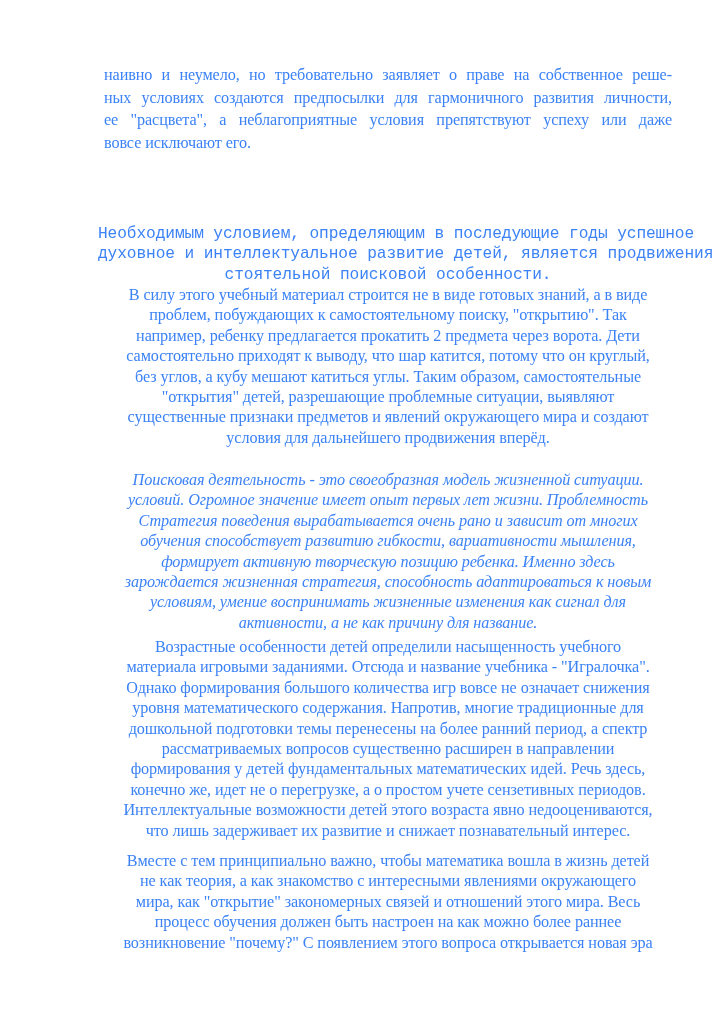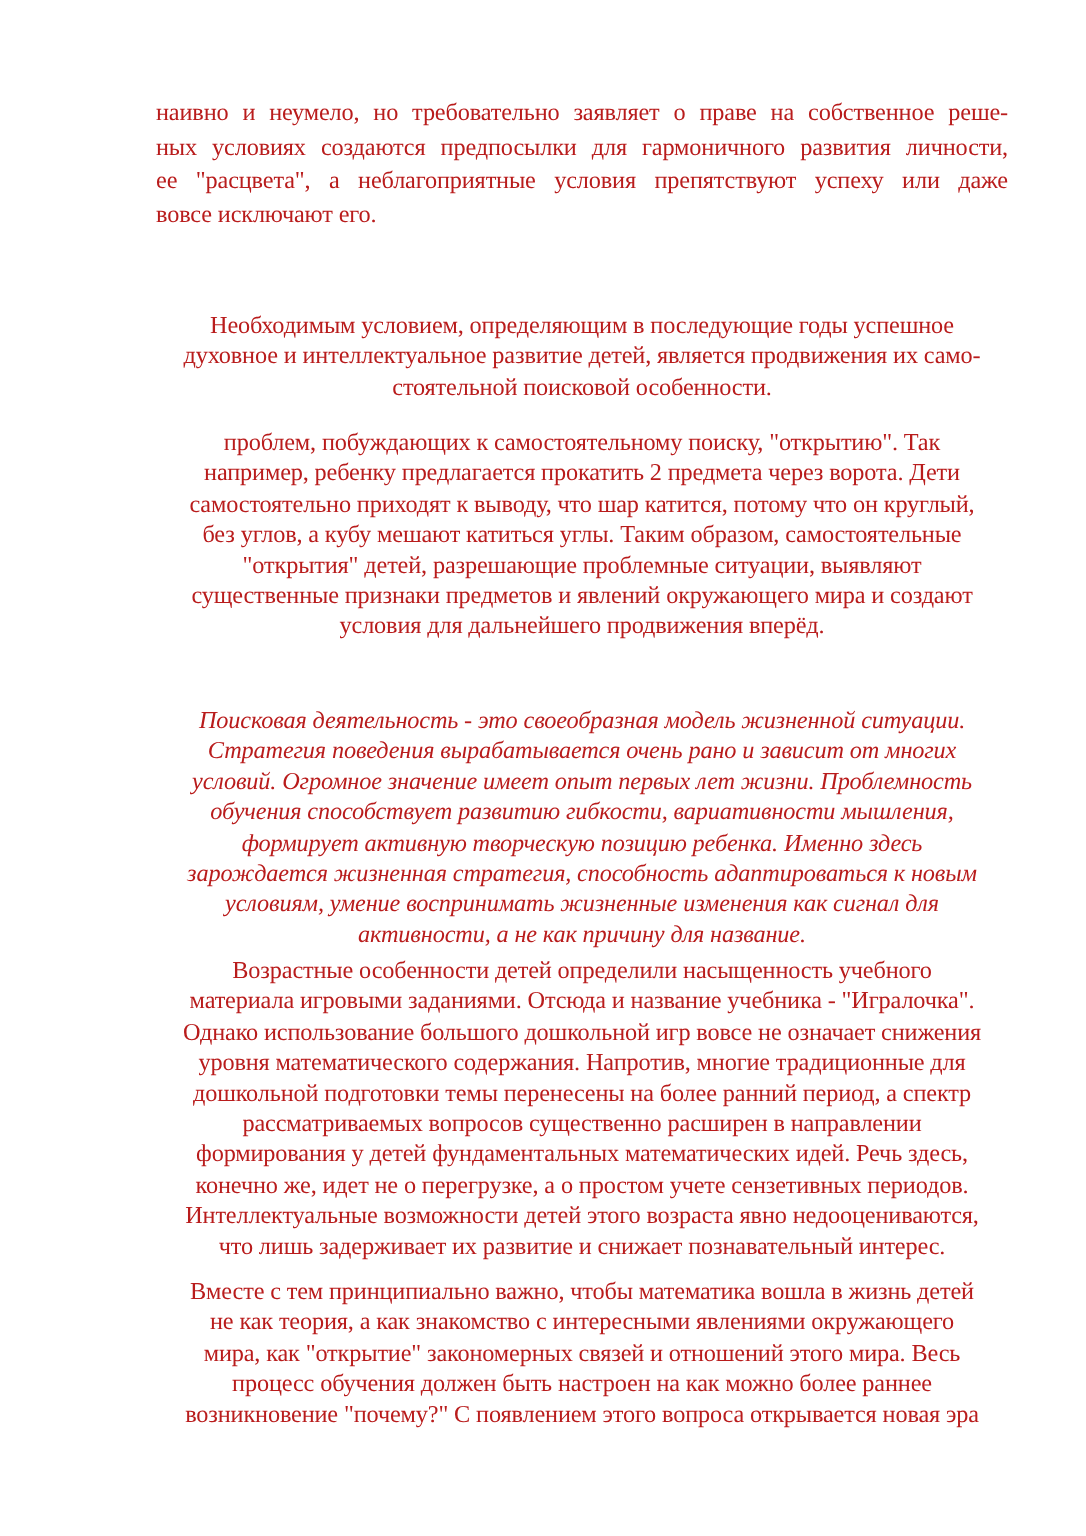--- a/index.html
+++ b/index.html
@@ -23,42 +23,42 @@
     }
     .para {
       position: absolute;
       left: 98px;
       width: 580px;
     }
     .line {
       display: block;
       white-space: nowrap;
       font-size: 16.2px;
-      color: #b91c1c;
+      color: #3b82f6;
       letter-spacing: -0.1px;
     }
     
     .p-justify .line {
       text-align: justify;
       text-align-last: justify;
       height: 22.5px;
       line-height: 22.5px;
       white-space: normal;
       overflow: hidden;
     }
     .p-justify .line.last {
       text-align-last: left;
     }
     .p-center .line {
       text-align: center;
       height: 20.4px;
       line-height: 20.4px;
     }
     #p1 { top: 64px; left: 104px; width: 568px; }
-    #p2 { top: 207px; }
+    #p2 { top: 224px; font-family: Liberation Mono, monospace; }
     #p3 { top: 285px; }
     #p4 { top: 470px; font-style: italic; }
     #p5 { top: 637px; }
     #p6 { top: 851px; }
   </style>
 </head>
 <body>
 
 <div class="page">
 
@@ -69,44 +69,45 @@
     <span class="line last">вовсе исключают его.</span>
   </div>
 
   <div class="para p-center" id="p2">
     <span class="line">Необходимым условием, определяющим в последующие годы успешное</span>
     <span class="line">духовное и интеллектуальное развитие детей, является продвижения их само-</span>
     <span class="line">стоятельной поисковой особенности.</span>
   </div>
 
   <div class="para p-center" id="p3">
+    <span class="line">В силу этого учебный материал строится не в виде готовых знаний, а в виде</span>
     <span class="line">проблем, побуждающих к самостоятельному поиску, "открытию". Так</span>
     <span class="line">например, ребенку предлагается прокатить 2 предмета через ворота. Дети</span>
     <span class="line">самостоятельно приходят к выводу, что шар катится, потому что он круглый,</span>
     <span class="line">без углов, а кубу мешают катиться углы. Таким образом, самостоятельные</span>
     <span class="line">"открытия" детей, разрешающие проблемные ситуации, выявляют</span>
     <span class="line">существенные признаки предметов и явлений окружающего мира и создают</span>
     <span class="line">условия для дальнейшего продвижения вперёд.</span>
   </div>
 
   <div class="para p-center" id="p4">
     <span class="line">Поисковая деятельность - это своеобразная модель жизненной ситуации.</span>
+    <span class="line">условий. Огромное значение имеет опыт первых лет жизни. Проблемность</span>
     <span class="line">Стратегия поведения вырабатывается очень рано и зависит от многих</span>
-    <span class="line">условий. Огромное значение имеет опыт первых лет жизни. Проблемность</span>
     <span class="line">обучения способствует развитию гибкости, вариативности мышления,</span>
     <span class="line">формирует активную творческую позицию ребенка. Именно здесь</span>
     <span class="line">зарождается жизненная стратегия, способность адаптироваться к новым</span>
     <span class="line">условиям, умение воспринимать жизненные изменения как сигнал для</span>
     <span class="line">активности, а не как причину для название.</span>
   </div>
 
   <div class="para p-center" id="p5">
     <span class="line">Возрастные особенности детей определили насыщенность учебного</span>
     <span class="line">материала игровыми заданиями. Отсюда и название учебника - "Игралочка".</span>
-    <span class="line">Однако использование большого дошкольной игр вовсе не означает снижения</span>
+    <span class="line">Однако формирования большого количества игр вовсе не означает снижения</span>
     <span class="line">уровня математического содержания. Напротив, многие традиционные для</span>
     <span class="line">дошкольной подготовки темы перенесены на более ранний период, а спектр</span>
     <span class="line">рассматриваемых вопросов существенно расширен в направлении</span>
     <span class="line">формирования у детей фундаментальных математических идей. Речь здесь,</span>
     <span class="line">конечно же, идет не о перегрузке, а о простом учете сензетивных периодов.</span>
     <span class="line">Интеллектуальные возможности детей этого возраста явно недооцениваются,</span>
     <span class="line">что лишь задерживает их развитие и снижает познавательный интерес.</span>
   </div>
 
   <div class="para p-center" id="p6">

